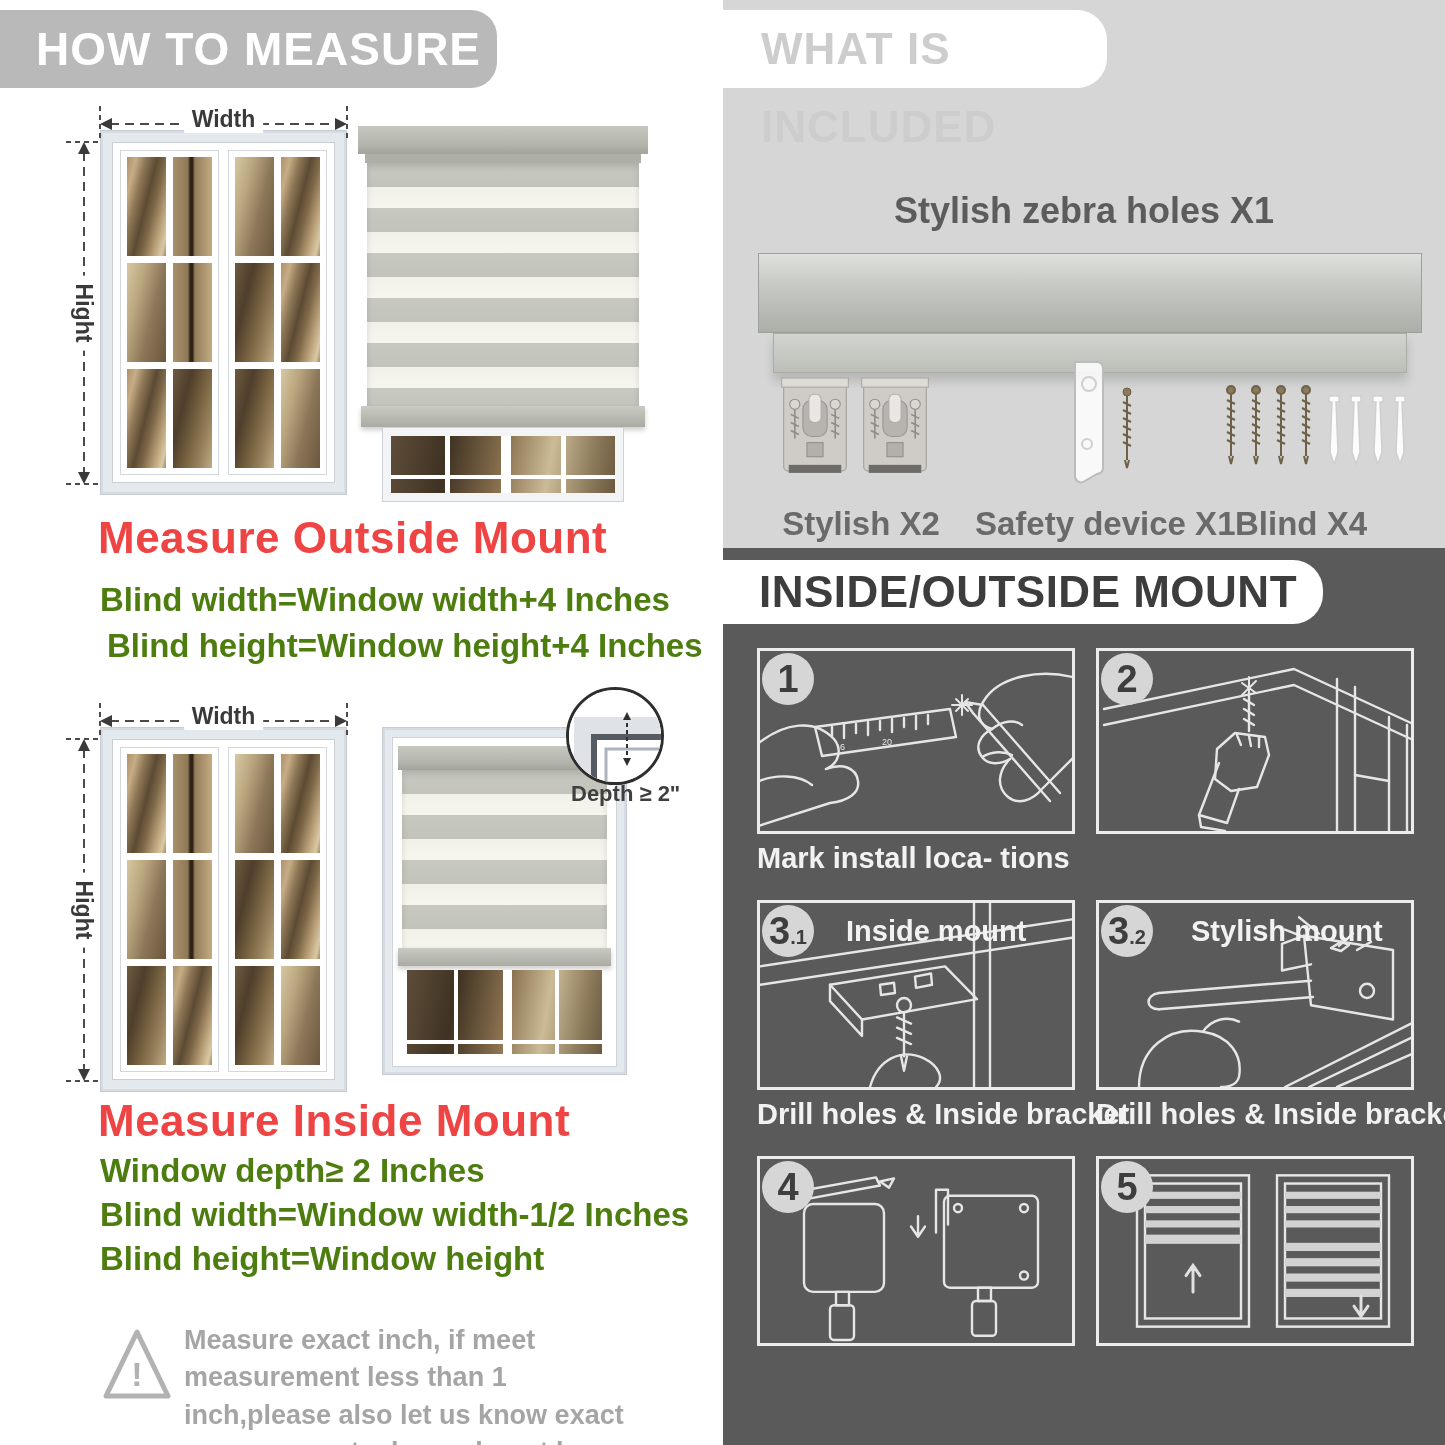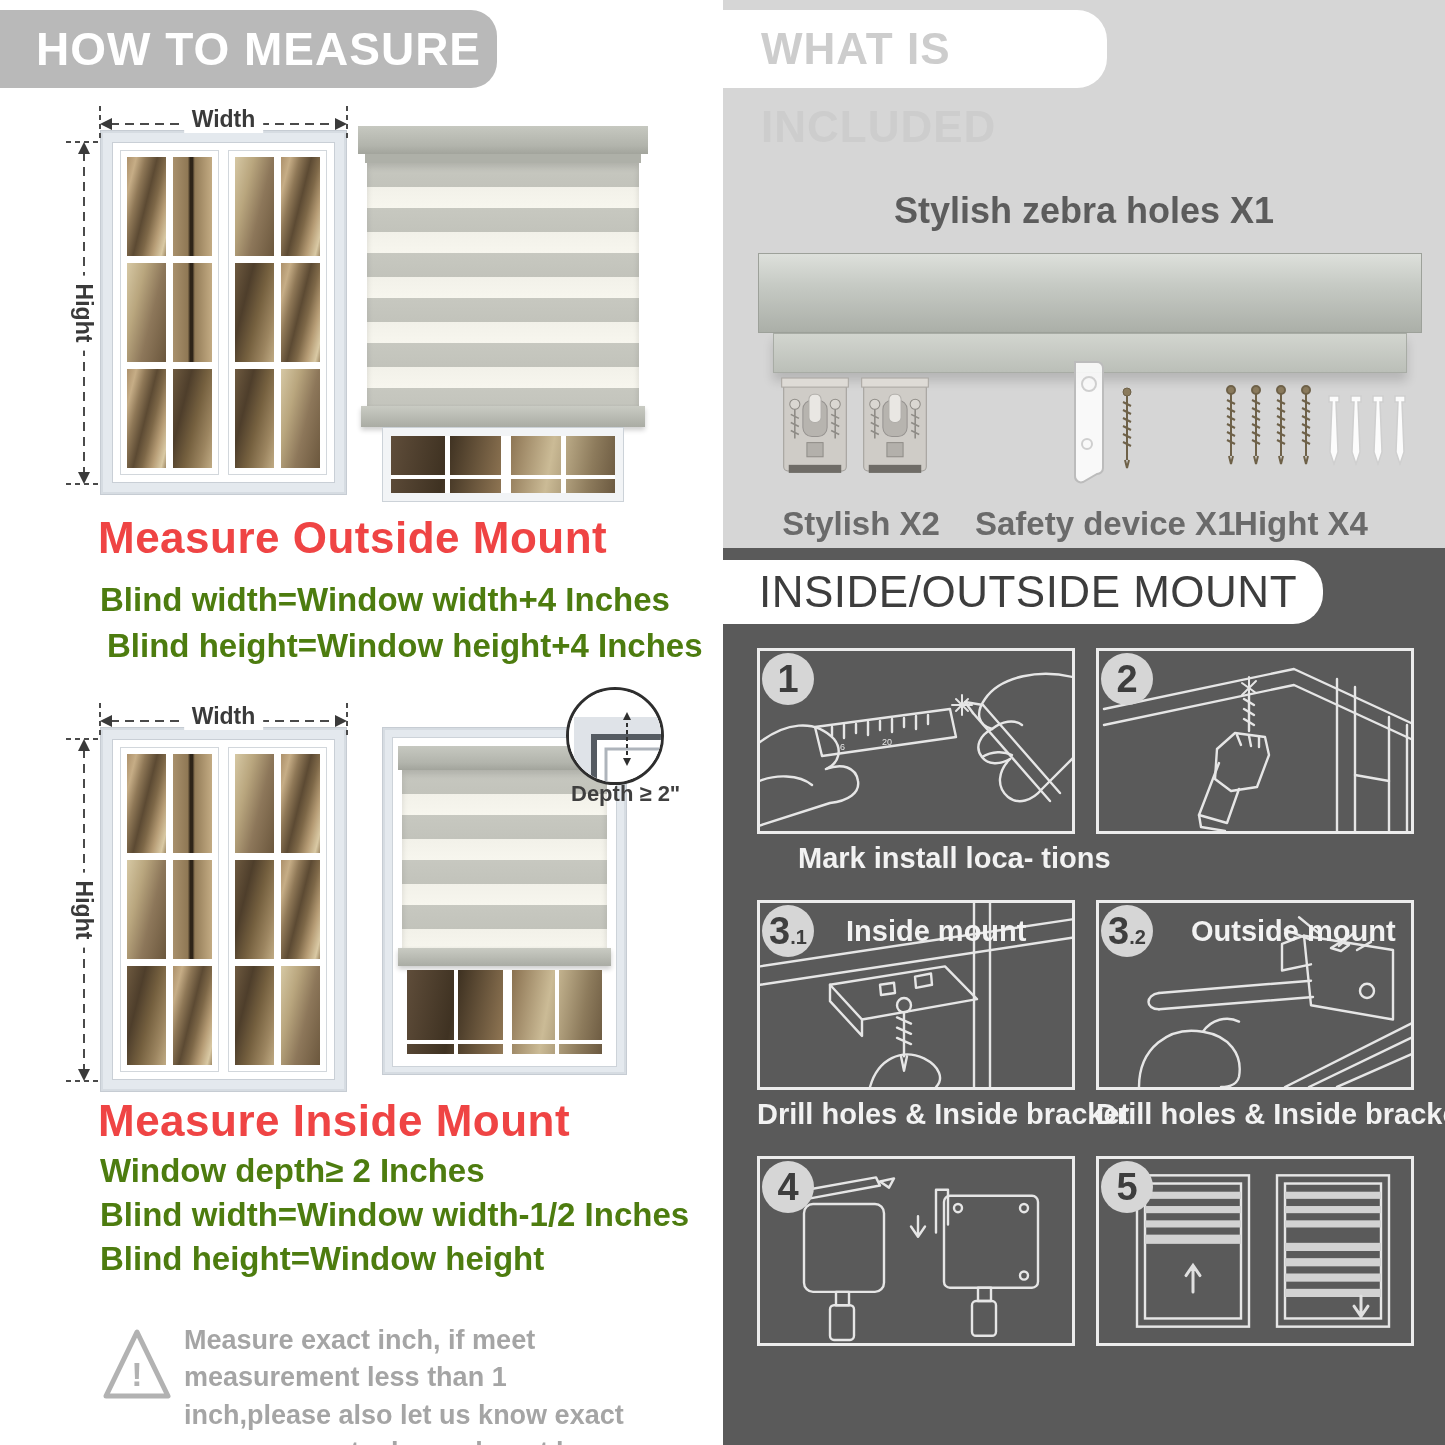--- a/index.html
+++ b/index.html
@@ -75,21 +75,21 @@
     border:1px solid #9da19a;box-sizing:border-box;}
   .headrail-under{position:absolute;left:50px;top:333px;width:634px;height:40px;
     background:linear-gradient(180deg,#d2d5cf 0%,#bbbfb8 100%);
     border:1px solid #a8aca5;box-sizing:border-box;box-shadow:0 8px 10px rgba(0,0,0,.15);}
   .comp-label{position:absolute;top:505px;text-align:center;font-size:33px;font-weight:bold;color:#6a6a6a;white-space:nowrap;}
 
   
   .right-bottom{left:723px;top:548px;width:722px;height:897px;background:#5a5a5a;}
   .hdr-pill-mount{
     position:absolute;left:0;top:12px;width:600px;height:64px;background:#ffffff;
-    border-radius:0 30px 30px 0;color:#3d3d3d;font-size:44px;font-weight:normal;
+    border-radius:0 30px 30px 0;color:#3d3d3d;font-size:44px;font-weight:bold;
     line-height:64px;padding-left:36px;box-sizing:border-box;letter-spacing:.5px;
   }
   .step-panel{position:absolute;width:318px;border:3px solid #ececec;box-sizing:border-box;background:#5a5a5a;}
   .step-badge{position:absolute;left:2px;top:2px;height:52px;min-width:52px;border-radius:50%;
     background:#d6d6d6;color:#3e3e3e;display:flex;align-items:center;justify-content:center;
     font-weight:bold;z-index:2;padding:0 4px;box-sizing:border-box;}
   .step-badge .num{font-size:38px;line-height:1;}
   .step-badge .sub{font-size:20px;line-height:1;margin-top:12px;}
   .step-caption{position:absolute;width:330px;font-size:29px;font-weight:bold;color:#f2f2f2;white-space:nowrap;}
   .step-title{position:absolute;font-size:29px;font-weight:bold;color:#f2f2f2;z-index:2;}
@@ -322,21 +322,21 @@
         <path d="M4,4 h10 v6 h-3 l2,50 -4,12 -4,-12 2,-50 h-3 Z"></path>
         <path d="M26,4 h10 v6 h-3 l2,50 -4,12 -4,-12 2,-50 h-3 Z"></path>
         <path d="M48,4 h10 v6 h-3 l2,50 -4,12 -4,-12 2,-50 h-3 Z"></path>
         <path d="M70,4 h10 v6 h-3 l2,50 -4,12 -4,-12 2,-50 h-3 Z"></path>
       </g>
     </svg>
   </div>
 
   <div class="comp-label" style="left:38px;width:200px;">Stylish X2</div>
   <div class="comp-label" style="left:252px;width:232px;">Safety device X1</div>
-  <div class="comp-label" style="left:498px;width:160px;">Hight X4</div>
+  <div class="comp-label" style="left:498px;width:160px;">Blind X4</div>
 </div>
 
 <div class="abs right-bottom">
   <div class="hdr-pill-mount">INSIDE/OUTSIDE MOUNT</div>
 
   <div class="step-panel" style="left:34px;top:100px;height:186px;">
     <div class="step-badge">
         <span class="num">1</span>
         <span class="sub"></span>
       </div>
@@ -367,21 +367,21 @@
         <path d="M232,78 C242,70 254,68 262,74"></path>
         <path d="M222,106 C232,100 244,100 252,104"></path>
         <line x1="213" y1="62" x2="290" y2="150"></line>
           <line x1="223" y1="54" x2="300" y2="142"></line>
         <path d="M213,62 L205,51 L223,54"></path>
       </g>
       <text x="80" y="99" font-size="9" fill="#e6e6e6" font-family="Liberation Sans, sans-serif">6</text>
       <text x="122" y="94" font-size="9" fill="#e6e6e6" font-family="Liberation Sans, sans-serif">20</text>
     </svg>
   </div>
-  <div class="step-caption" style="left:34px;top:294px;margin-left:41px;">Mark install loca- tions</div>
+  <div class="step-caption" style="left:34px;top:294px;">Mark install loca- tions</div>
 
   <div class="step-panel" style="left:373px;top:100px;height:186px;">
     <div class="step-badge">
         <span class="num">2</span>
         <span class="sub"></span>
       </div>
     <svg class="step-svg" viewBox="0 0 312 180" preserveAspectRatio="none">
       <g stroke="#e6e6e6" stroke-width="2.4" fill="none" stroke-linecap="round" stroke-linejoin="round">
         <path d="M5,58 L195,18 L312,72"></path>
         <path d="M5,74 L195,34 L312,88"></path>
@@ -427,21 +427,21 @@
       </g>
     </svg>
   </div>
   <div class="step-caption" style="left:34px;top:550px;">Drill holes &amp; Inside bracket</div>
 
   <div class="step-panel" style="left:373px;top:352px;height:190px;">
     <div class="step-badge">
         <span class="num">3</span>
         <span class="sub">.2</span>
       </div>
-    <div class="step-title" style="left:92px;top:12px;">Outside mount</div>
+    <div class="step-title" style="left:92px;top:12px;">Stylish mount</div>
     <svg class="step-svg" viewBox="0 0 312 180" preserveAspectRatio="none">
       <g stroke="#e6e6e6" stroke-width="2.4" fill="none" stroke-linecap="round" stroke-linejoin="round">
         <path d="M205,32 L294,46 L294,114 L212,100 Z"></path>
         <path d="M205,32 L183,40 L183,66 L212,60"></path>
         <circle cx="268" cy="86" r="7"></circle>
         <path d="M212,36 L186,26 M220,30 L200,14 M240,42 L254,30 M258,46 L272,38"></path>
         <path d="M232,44 l10,-6 l8,3 l-8,6 Z"></path>
         <path d="M60,88 L212,76"></path>
           <path d="M60,104 L214,92"></path>
         <path d="M60,88 C46,90 46,104 60,104"></path>

